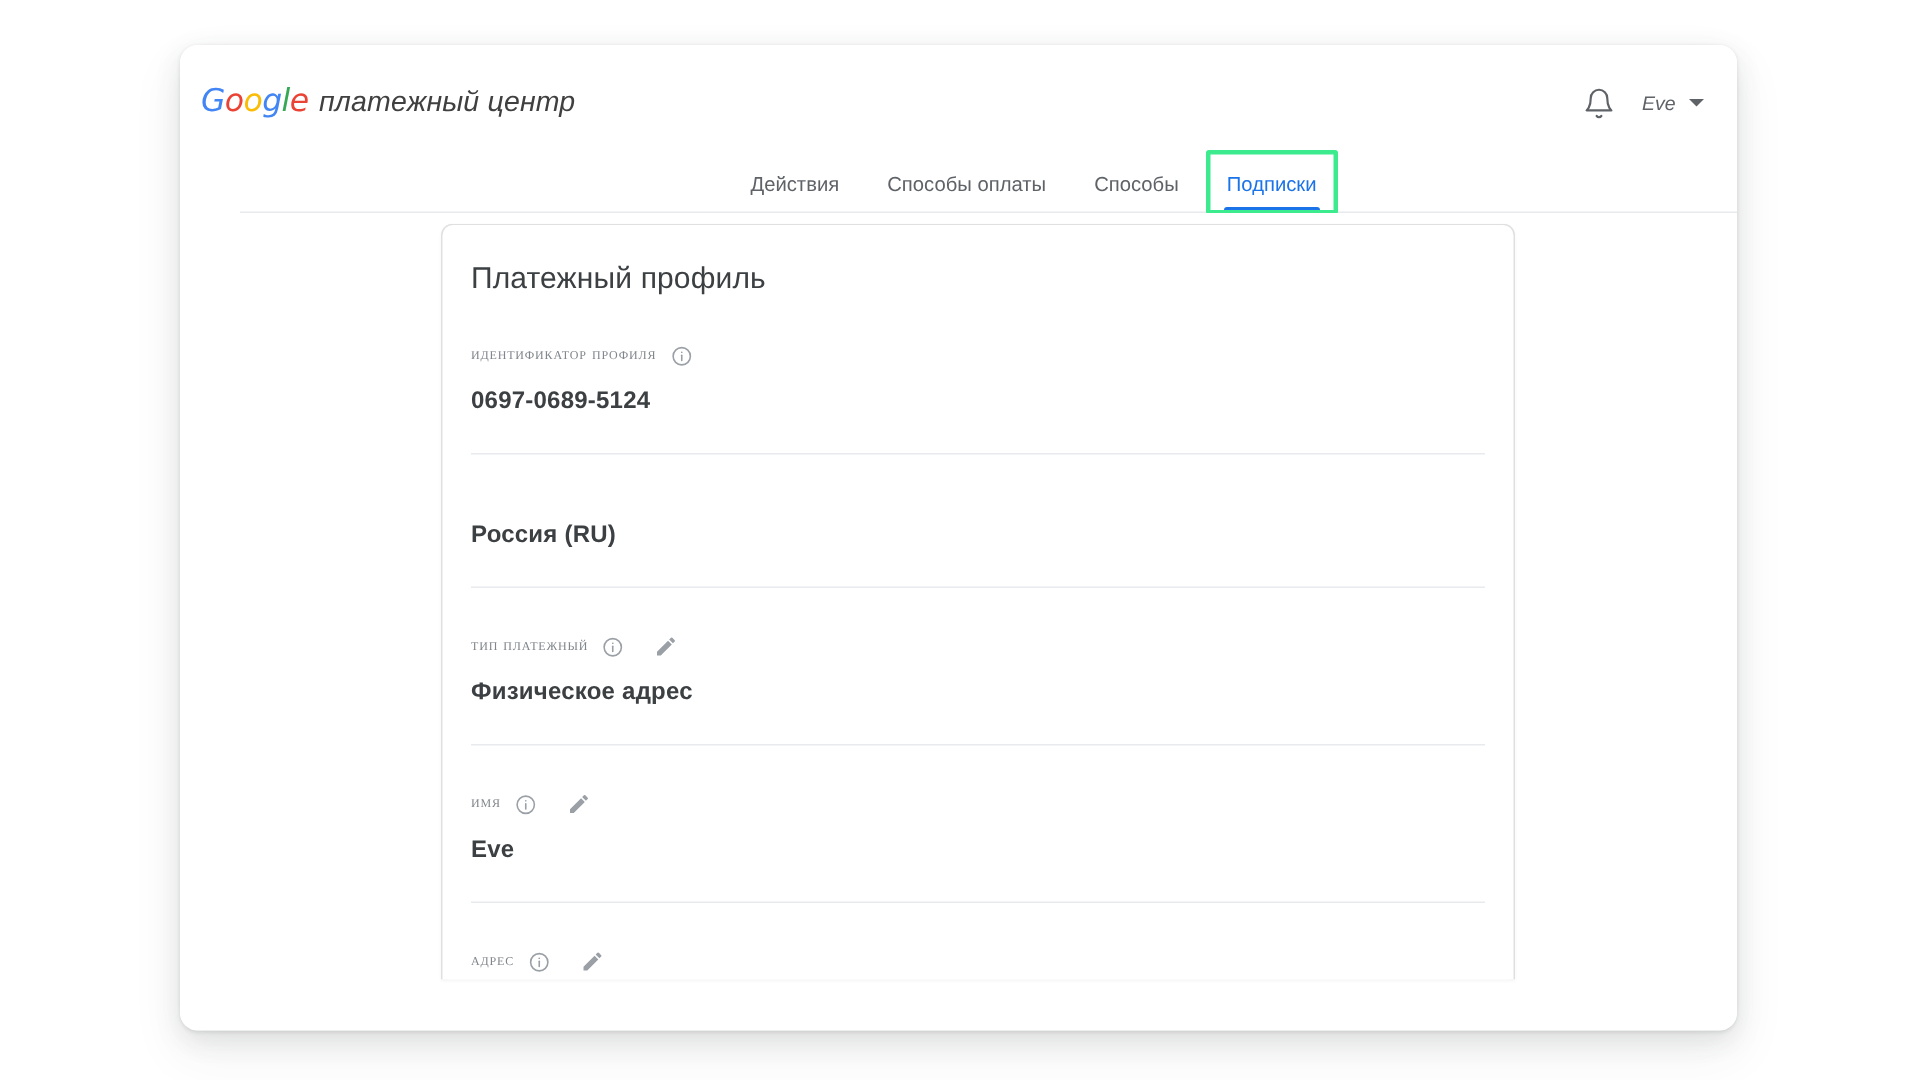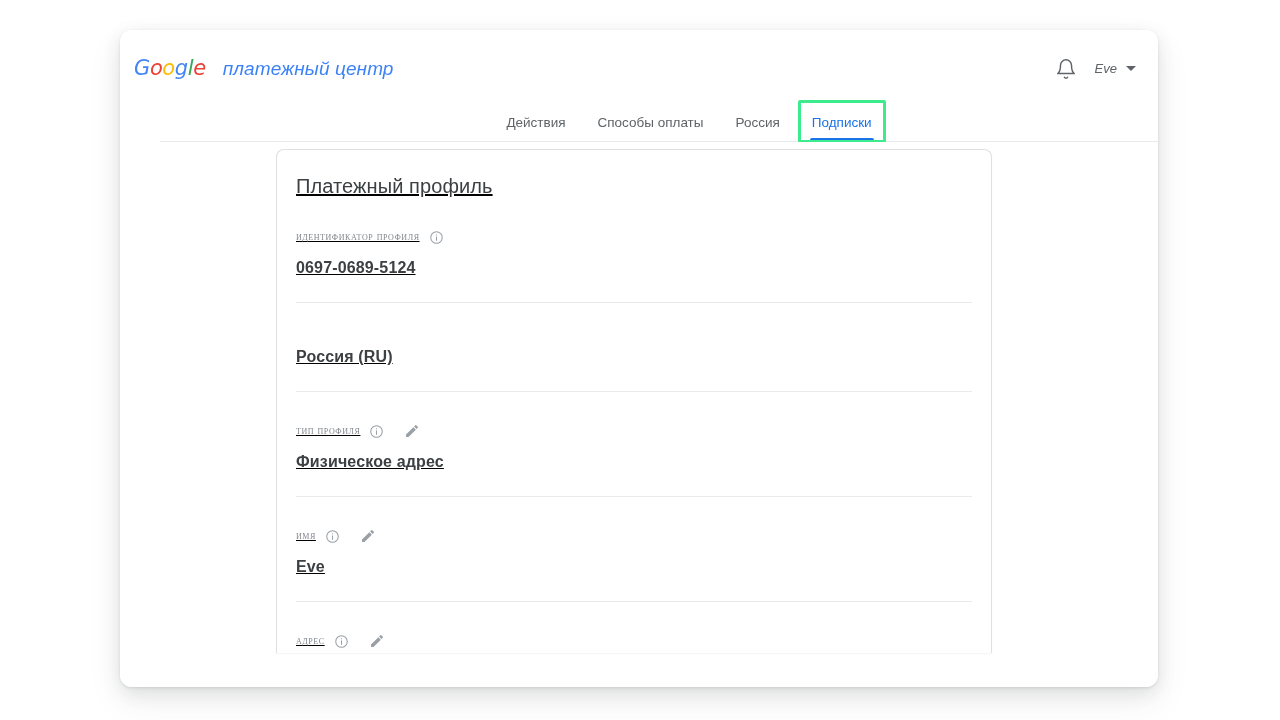--- a/index.html
+++ b/index.html
@@ -61,22 +61,22 @@
   }
   .logo .c1 { color: #4285F4; }
   .logo .c2 { color: #EA4335; }
   .logo .c3 { color: #FBBC05; }
   .logo .c4 { color: #4285F4; }
   .logo .c5 { color: #34A853; }
   .logo .c6 { color: #EA4335; }
 
   .brand-suffix {
     font-size: 19px;
-    color: #3b82f6;
-    margin-left: 17px;
+    color: #404040;
+    margin-left: 7px;
     letter-spacing: 0.1px;
   }
 
   .header-right {
     margin-left: auto;
     display: flex;
     align-items: center;
     gap: 18px;
   }
 
@@ -155,32 +155,31 @@
   
   .page-body {
     background: #ffffff;
     height: 545px;
     position: relative;
     padding-top: 7px;
   }
 
   .profile-card {
     position: absolute;
-    left: 156px;
+    left: 174px;
     top: 7px;
     width: 716px;
     height: 504px;
     background: #ffffff;
     border: 1px solid #e0e0e0;
     border-bottom: none;
     border-radius: 8px 8px 0 0;
     box-shadow: 0 1px 2px rgba(60,64,67,0.06);
     overflow: hidden;
     padding: 0 19px;
-    text-decoration: underline;
   }
 
   .card-title {
     font-size: 20px;
     color: #3c4043;
     font-weight: 400;
     padding: 25px 0 0 0;
     letter-spacing: 0.1px;
   }
 
@@ -271,21 +270,21 @@
   </div>
 
   <div class="tabbar">
     <div class="tab">
       <span>Действия</span>
     </div>
     <div class="tab">
       <span>Способы оплаты</span>
     </div>
     <div class="tab">
-      <span>Россия</span>
+      <span>Способы</span>
     </div>
     <div class="tab active highlighted">
       <span>Подписки</span>
       <span class="tab-underline"></span>
     </div>
   </div>
 
   <div class="page-body">
 
     <div class="profile-card">
@@ -309,21 +308,21 @@
 
       <div class="field">
         <div class="field-value">
           <span class="line">Россия (RU)</span>
         </div>
         <div class="divider"></div>
       </div>
 
       <div class="field">
         <div class="field-head">
-          <span class="field-label">тип профиля</span>
+          <span class="field-label">тип платежный</span>
           <svg class="info-icon" viewBox="0 0 24 24" fill="none" stroke="currentColor" stroke-width="1.7">
             <circle cx="12" cy="12" r="9.2"></circle>
             <line x1="12" y1="11" x2="12" y2="16.5" stroke-linecap="round"></line>
             <circle cx="12" cy="7.7" r="0.9" fill="currentColor" stroke="none"></circle>
           </svg>
           <svg class="edit-icon" viewBox="0 0 24 24" fill="currentColor">
             <path d="M3 17.25V21h3.75L17.81 9.94l-3.75-3.75L3 17.25zM20.71 7.04a1 1 0 0 0 0-1.41l-2.34-2.34a1 1 0 0 0-1.41 0l-1.83 1.83 3.75 3.75 1.83-1.83z"></path>
           </svg>
         </div>
         <div class="field-value">

